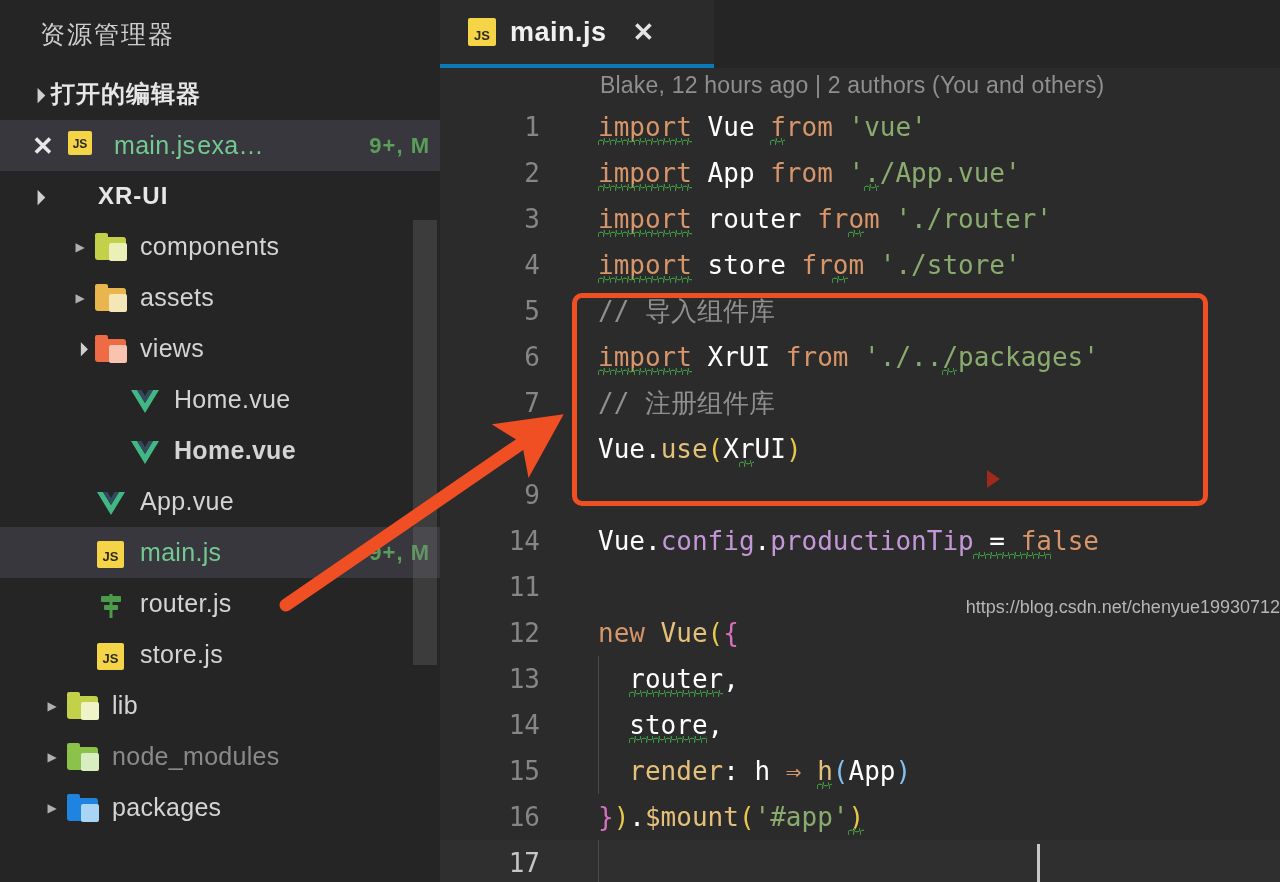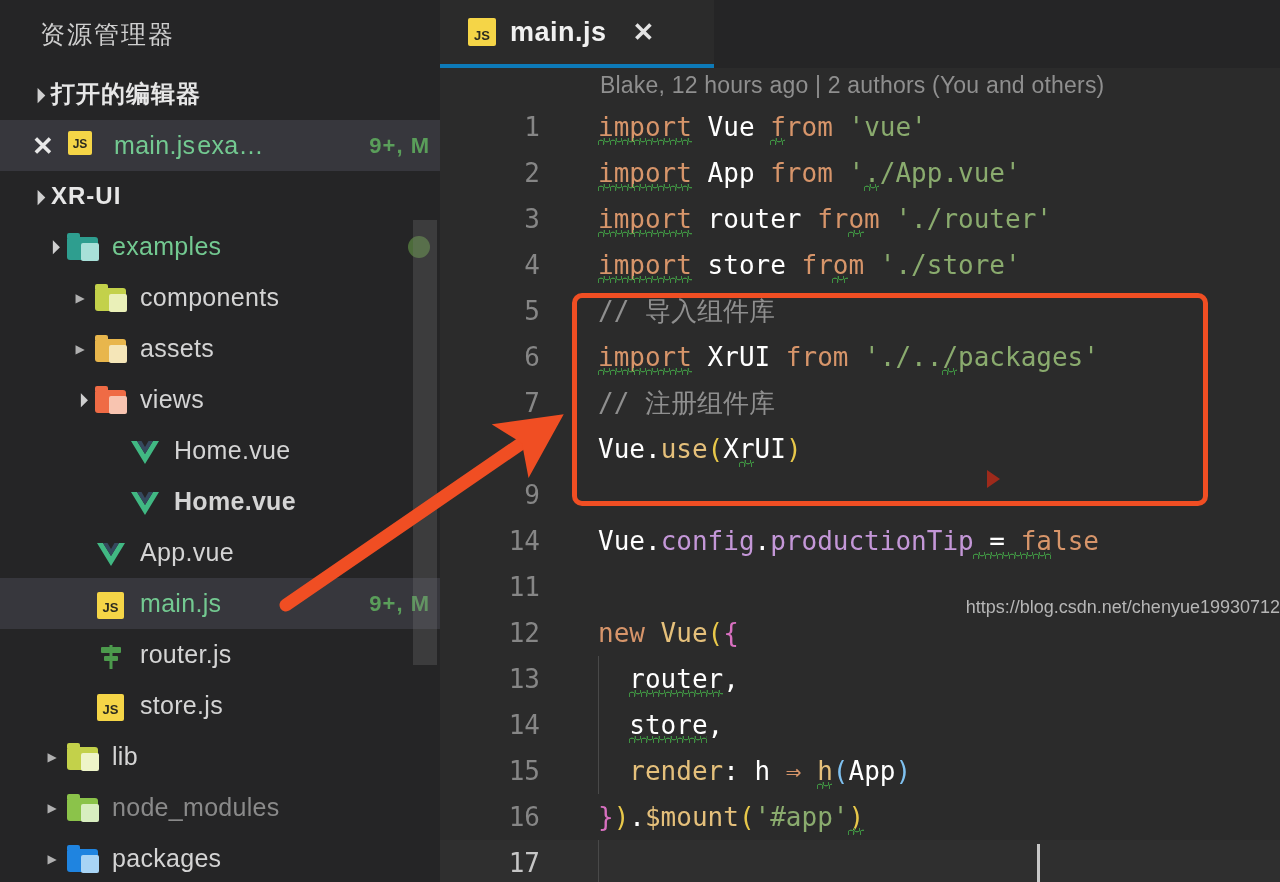--- a/index.html
+++ b/index.html
@@ -123,36 +123,26 @@
       <div class="row selected" style="padding-left:28px;">
         <span class="closeico">✕</span>
         <span class="ico" style="margin-left:10px;">
           <span class="jsico small">JS</span>
         </span>
         <span class="label green">main.js</span>
         <span class="label green" style="margin-left:2px;">exa…</span>
         <span class="badge">9+, M</span>
       </div>
 
-      <div class="section-head" style="height:50px;">
+      <div class="section-head" style="height:50px;gap:47px;">
         <span class="twisty open"></span>
         <span>XR-UI</span>
       </div>
 
       <div id="tree-items">
-          <div class="row" style="padding-left: 38px;">
-            <span class="twisty open"></span>
-            <span class="ico">
-              <span class="fold" style="background:#2e9e8f">
-                <span class="foldbadge" style="background:#a8e0d8"></span>
-              </span>
-            </span>
-            <span class="label green">examples</span>
-            <span class="dot"></span>
-          </div>
           <div class="row" style="padding-left: 66px;">
             <span class="twisty closed"></span>
             <span class="ico">
               <span class="fold" style="background:#c3d14a">
                 <span class="foldbadge" style="background:#eaf0b8"></span>
               </span>
             </span>
             <span class="label ">components</span>
           </div>
           <div class="row" style="padding-left: 66px;">

